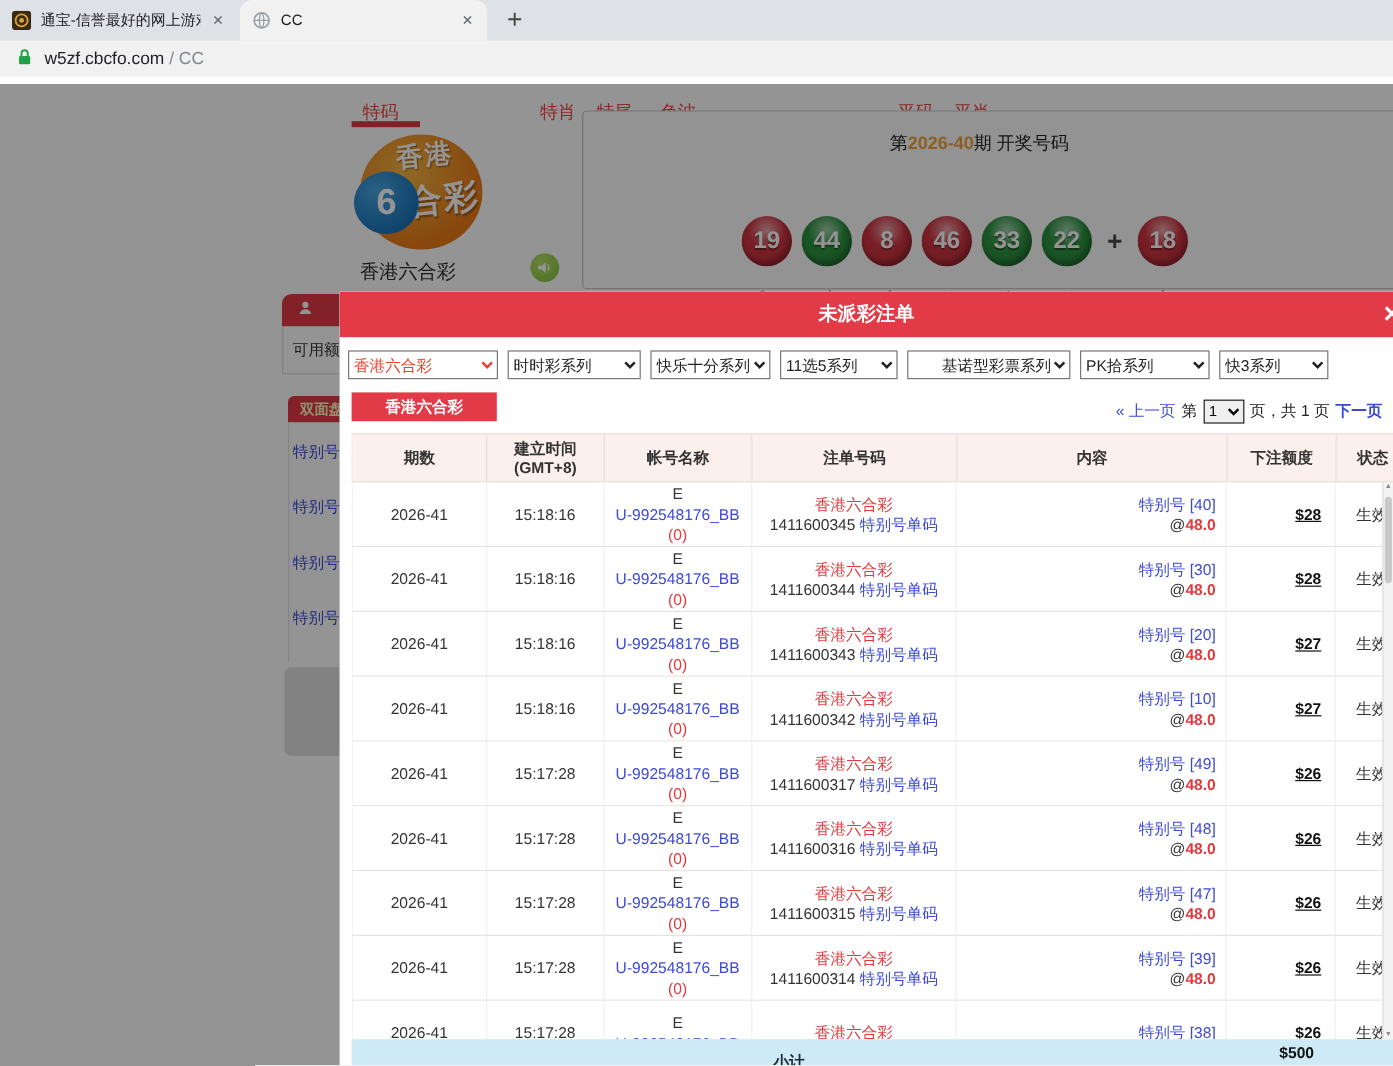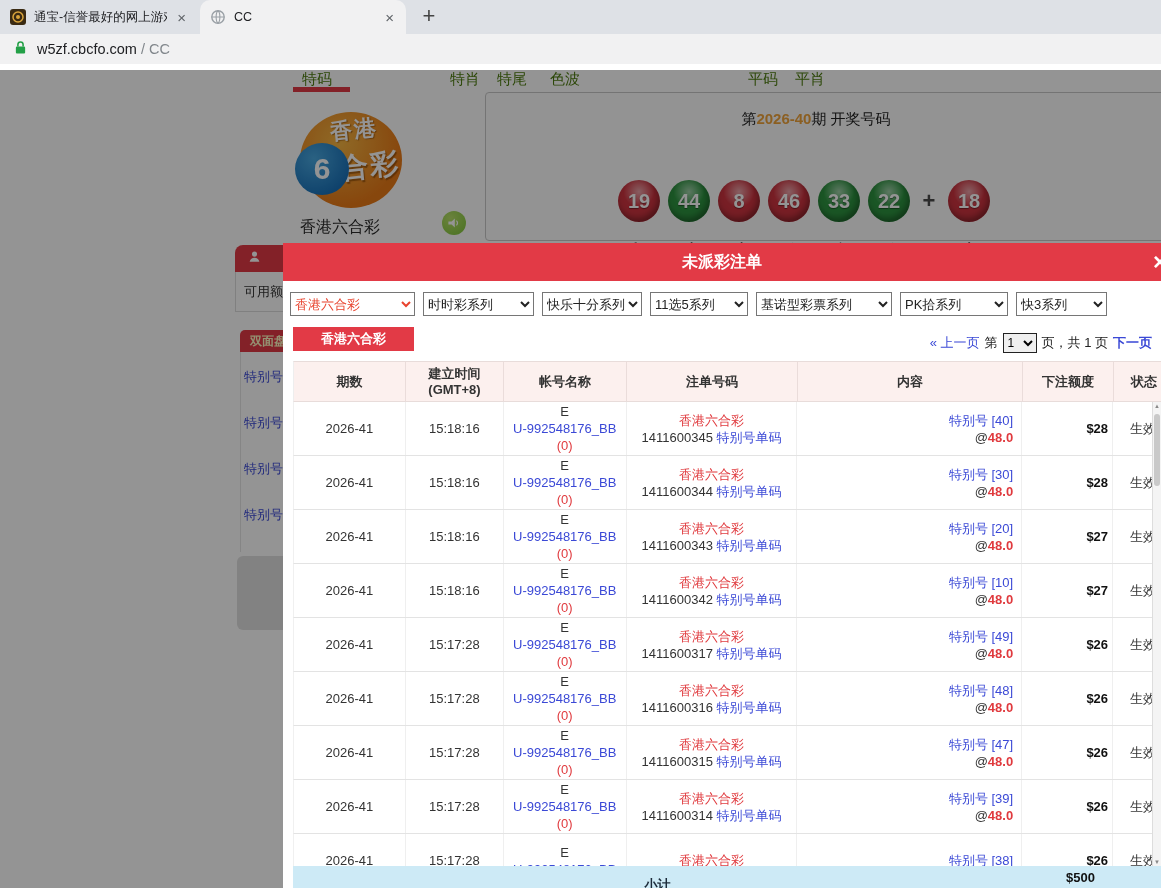--- a/index.html
+++ b/index.html
@@ -20,21 +20,21 @@
           font-size:22px;line-height:28px;text-align:center;cursor:pointer;}
   .toolbar{position:absolute;left:0;top:34px;width:100%;height:30px;background:#f1f1f2;
            display:flex;align-items:center;gap:10px;padding-left:14px;box-sizing:border-box;
            font-size:14.5px;color:#202124;}
   .toolbar .urlsuffix{color:#80868b;}
   .chromegap{position:absolute;left:0;top:64px;width:100%;height:6px;background:#fff;}
 
   
   .pagearea{position:absolute;left:0;top:70px;width:1161px;height:818px;background:#fff;}
   .navtabs{position:absolute;left:0;top:0;width:100%;height:20px;}
-  .navtab{position:absolute;top:0;font-size:15px;color:#4d7c0f;cursor:pointer;white-space:nowrap;}
+  .navtab{position:absolute;top:14px;font-size:15px;color:#ef4444;cursor:pointer;white-space:nowrap;}
   .navtab:nth-of-type(1){left:302px;}
   .navtab:nth-of-type(1)::after{content:"";position:absolute;left:-9px;top:17px;width:57px;height:5px;
         background:var(--accent,#e23a46);}
   .navtab:nth-of-type(2){left:450px;}
   .navtab:nth-of-type(3){left:497px;}
   .navtab:nth-of-type(4){left:550px;}
   .navtab:nth-of-type(5){left:748px;}
   .navtab:nth-of-type(6){left:795px;}
 
   
@@ -91,21 +91,21 @@
   .modal{position:absolute;left:283px;top:173px;width:878px;height:645px;background:#fff;z-index:100;overflow:hidden;}
   .mhead{position:absolute;left:0;top:0;width:100%;height:38px;background:var(--accent,#e23a46);
       display:flex;align-items:center;justify-content:center;color:#fff;font-size:16px;font-weight:bold;}
   .mclose{position:absolute;right:-6px;top:7px;color:#fff;font-size:24px;font-weight:bold;cursor:pointer;line-height:24px;}
   .filters{position:absolute;left:7px;top:49px;display:flex;gap:8px;}
   .filters select{height:24px;font-size:13px;border:1px solid #767676;background:#fff;color:#222;}
   .filters select:nth-of-type(1){width:125px;color:#e8432e;}
   .filters select:nth-of-type(2){width:111px;}
   .filters select:nth-of-type(3){width:100px;}
   .filters select:nth-of-type(4){width:98px;}
-  .filters select:nth-of-type(5){width:136px;}
+  .filters select:nth-of-type(5){width:136px;padding-left:24px;}
   .filters select:nth-of-type(6){width:108px;}
   .filters select:nth-of-type(7){width:91px;}
   .gametab{position:absolute;left:10px;top:84px;height:24px;background:var(--accent,#e23a46);color:#fff;
       font-size:13px;font-weight:bold;line-height:24px;padding:0 28px;cursor:pointer;}
   .pager{position:absolute;right:9px;top:90px;font-size:13px;color:#222;display:flex;align-items:center;gap:5px;}
   .pager .plink{color:var(--link,#3b49d6);cursor:pointer;}
   .pager .plink.next{font-weight:bold;}
   .pager select{width:34px;height:20px;font-size:12px;border:1px solid #222;}
 
   .thead{position:absolute;left:10px;top:118px;display:flex;height:41px;background:var(--header_pink,#fcf0ee);
@@ -122,21 +122,21 @@
 
   .tbody{position:absolute;left:10px;top:159px;width:880px;height:464px;overflow:hidden;}
   .trow{display:flex;height:54px;border-bottom:1px solid #e3e3e3;border-left:1px solid #f0f0f0;box-sizing:border-box;background:#fff;}
   .c{display:flex;flex-direction:column;justify-content:center;font-size:13px;color:#333;
      border-right:1px solid #efefef;box-sizing:border-box;line-height:17px;}
   .c1{width:112px;align-items:center;}
   .c2{width:98px;align-items:center;}
   .c3{width:123px;align-items:center;text-align:center;}
   .c4{width:171px;align-items:center;text-align:center;}
   .c5{width:225px;align-items:flex-end;text-align:right;padding-right:8px;}
-  .c6{width:91px;align-items:flex-end;padding-right:4px;font-weight:bold;color:#111;}
+  .c6{width:91px;align-items:flex-end;padding-right:11px;font-weight:bold;color:#111;text-decoration:underline;}
   .c7{width:60px;align-items:center;border-right:none;}
   .blue{color:var(--link,#3b49d6);}
   .redtxt{color:var(--value_red,#e03a3e);}
   .boldtxt{font-weight:bold;}
   .linkish{cursor:pointer;}
 
   .tfoot{position:absolute;left:10px;top:623px;width:880px;height:22px;background:var(--footer_blue,#cdeaf6);
       display:flex;align-items:center;font-size:13px;color:#1c2b3a;}
   .tf-label{width:729px;text-align:center;font-weight:bold;margin-top:16px;}
   .tf-total{width:91px;text-align:right;padding-right:18px;box-sizing:border-box;font-weight:bold;color:#111;}

